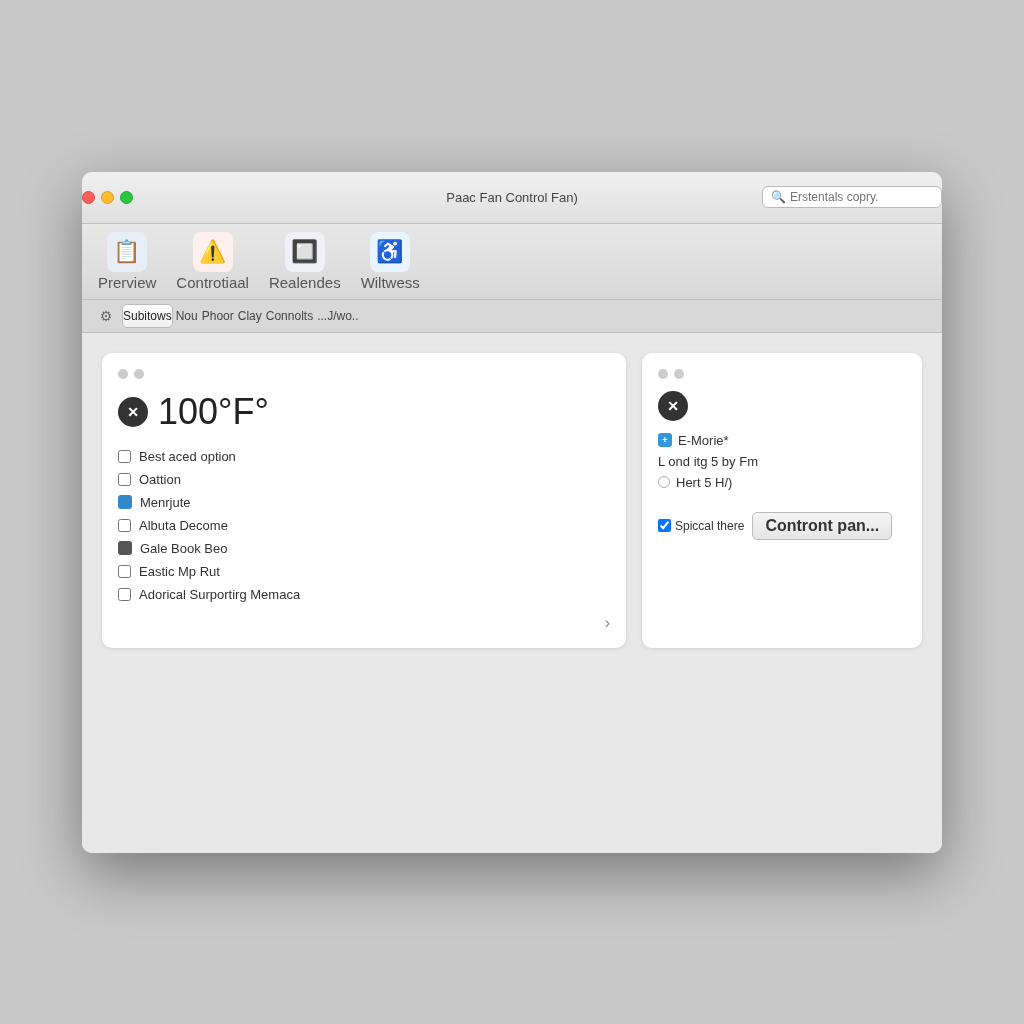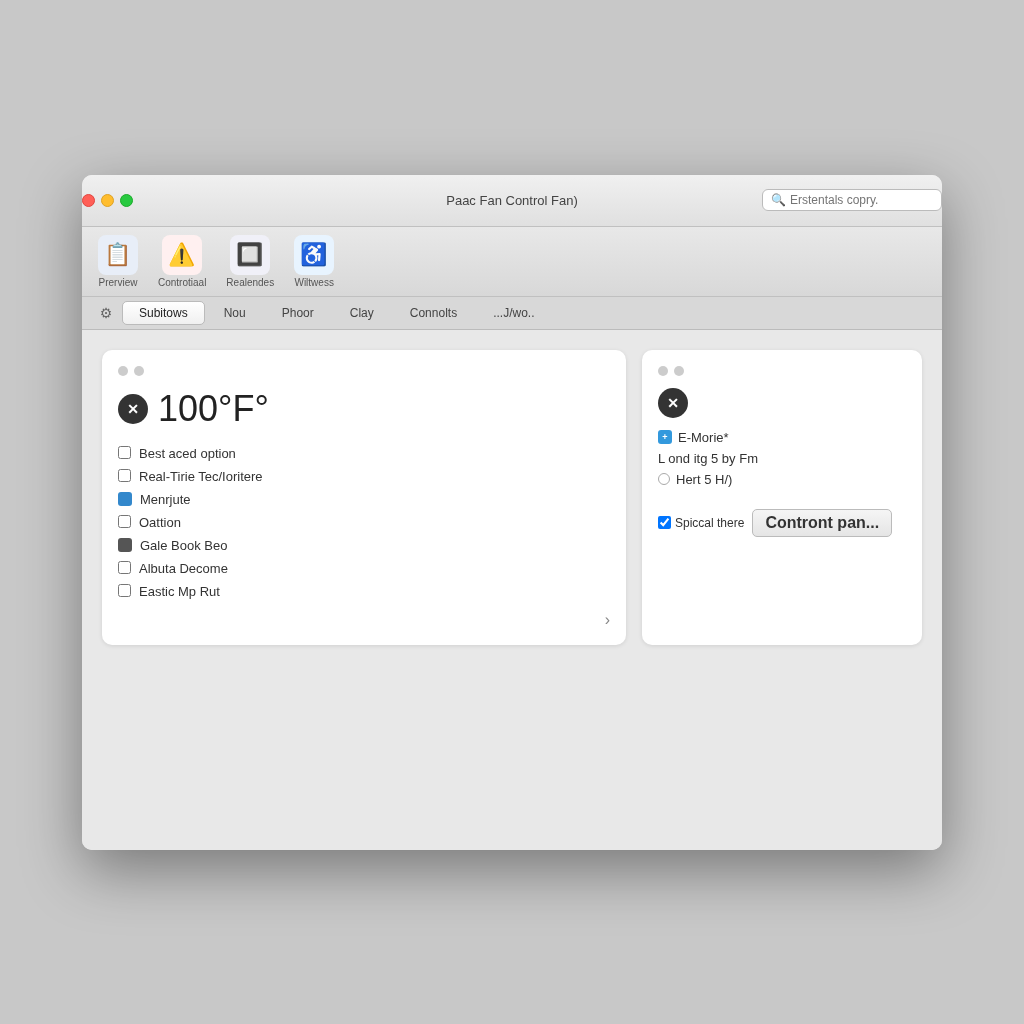--- a/index.html
+++ b/index.html
@@ -99,21 +99,21 @@
       align-items: center;
       justify-content: center;
       font-size: 22px;
     }
     .icon-preview { background: #e8eef8; color: #4a7fbf; }
     .icon-control { background: #fff0f0; color: #cc3333; }
     .icon-real { background: #f0f0f8; color: #6655aa; }
     .icon-wit { background: #e8f4ff; color: #2288cc; }
 
     .toolbar-label {
-      font-size: 10px;
+      font-size: 15px;
       color: #555;
     }
 
     
     .tabs {
       background: #d8d8d8;
       display: flex;
       align-items: center;
       padding: 4px 10px;
       gap: 2px;
@@ -123,21 +123,21 @@
       width: 28px;
       height: 24px;
       display: flex;
       align-items: center;
       justify-content: center;
       font-size: 14px;
       color: #666;
       cursor: pointer;
     }
     .tab {
-      padding: 4px 16px;
+      padding: 4px 0;
       font-size: 12px;
       color: #444;
       cursor: pointer;
       border-radius: 5px;
       border: 1px solid transparent;
     }
     .tab.active {
       background: linear-gradient(to bottom, #fff, #f0f0f0);
       border: 1px solid #bbb;
       color: #222;
@@ -207,21 +207,21 @@
 
     
     .check-list {
       list-style: none;
       display: flex;
       flex-direction: column;
       gap: 8px;
     }
     .check-item {
       display: flex;
-      align-items: flex-start;
+      align-items: center;
       gap: 8px;
       font-size: 13px;
       color: #333;
     }
     .check-item input[type="checkbox"] {
       width: 13px;
       height: 13px;
       flex-shrink: 0;
     }
     .check-item .custom-icon {
@@ -368,41 +368,41 @@
           <span class="temp-value">100°F°</span>
         </div>
 
         <ul class="check-list">
           <li class="check-item">
             <input type="checkbox" style="">
             <span>Best aced option</span>
           </li>
           <li class="check-item">
             <input type="checkbox" style="">
-            <span>Real-Tirie Tec/Ioritere</span>
+            <span>Oattion</span>
           </li>
           <li class="check-item">
             <div class="custom-icon icon-blue-sq"></div>
             <span>Menrjute</span>
           </li>
           <li class="check-item">
             <input type="checkbox" style="">
-            <span>Oattion</span>
+            <span>Albuta Decome</span>
           </li>
           <li class="check-item">
             <div class="custom-icon icon-globe"></div>
             <span>Gale Book Beo</span>
           </li>
           <li class="check-item">
             <input type="checkbox" style="">
-            <span>Albuta Decome</span>
+            <span>Eastic Mp Rut</span>
           </li>
           <li class="check-item">
             <input type="checkbox" style="">
-            <span>Eastic Mp Rut</span>
+            <span>Adorical Surportirg Memaca</span>
           </li>
         </ul>
         <div class="more-arrow">›</div>
       </div>
 
       <div class="panel panel-right">
         <div class="panel-dots">
           <div class="panel-dot"></div>
           <div class="panel-dot"></div>
         </div>

